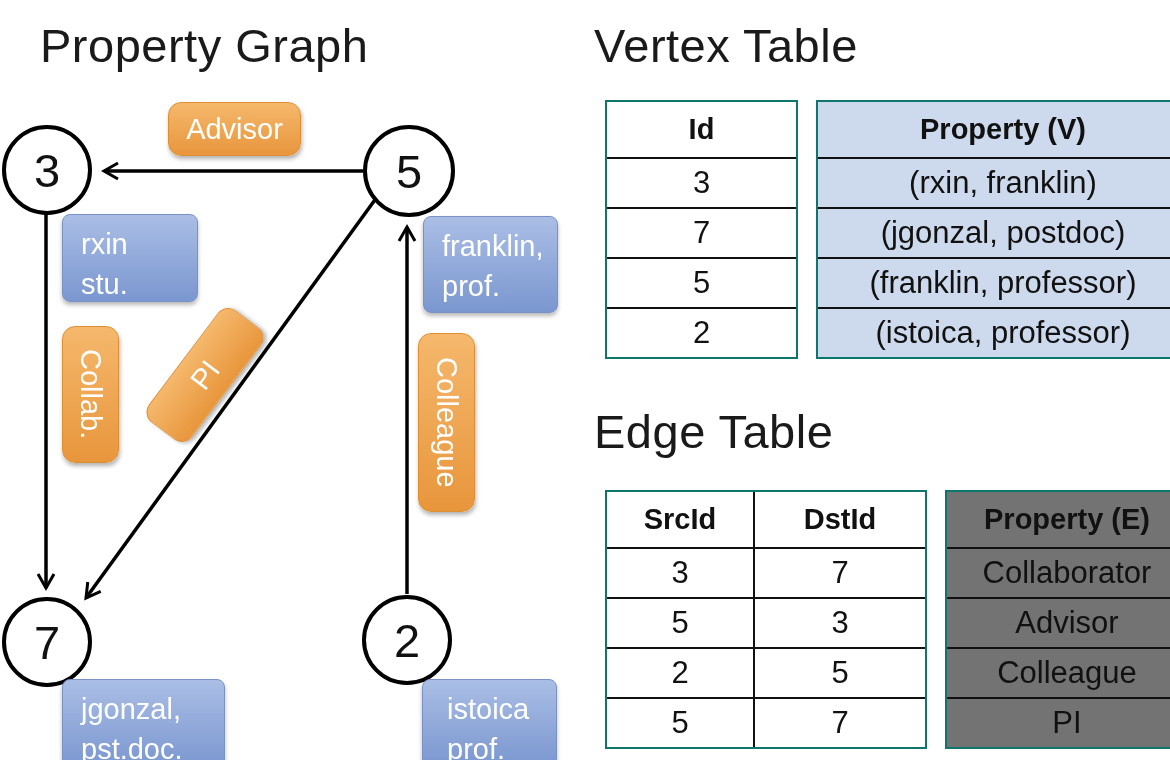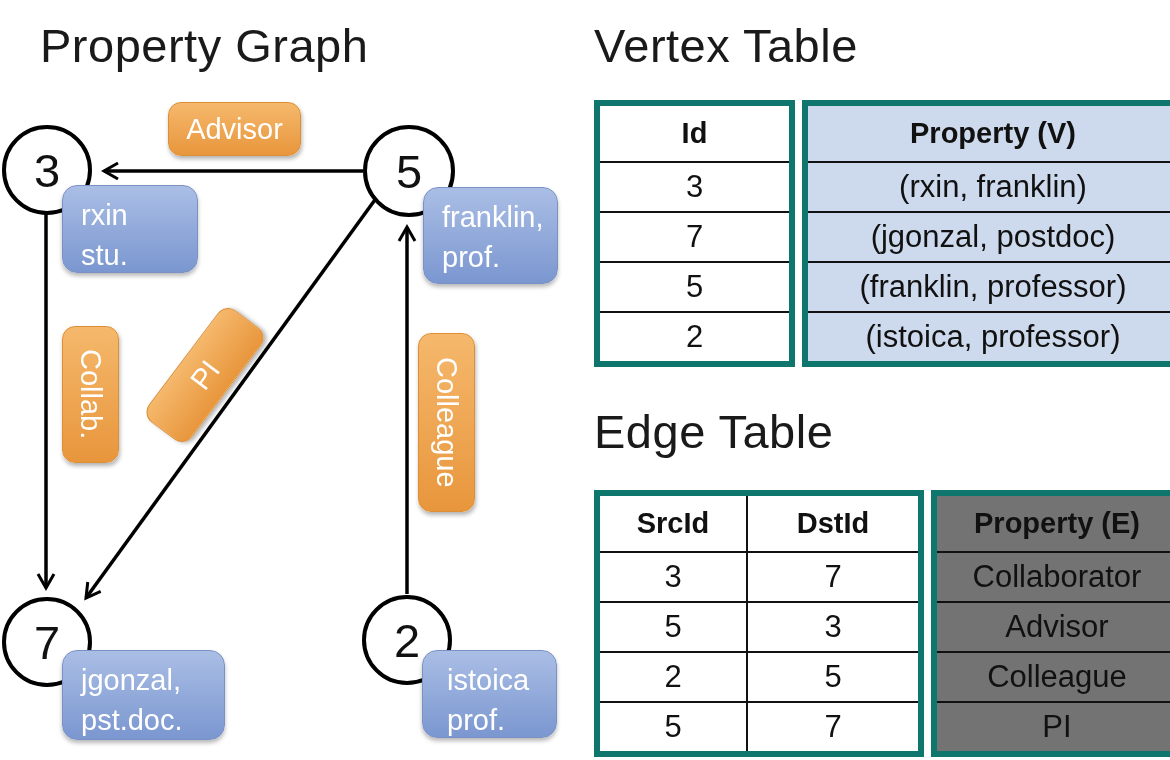--- a/index.html
+++ b/index.html
@@ -13,41 +13,42 @@
     letter-spacing:0.5px;white-space:nowrap;
   }
   
   .edge-svg{position:absolute;left:0;top:0;}
   .node{
     position:absolute;box-sizing:border-box;border:4px solid #000;border-radius:50%;
     background:#fff;display:flex;align-items:center;justify-content:center;
     font-size:47px;color:#111;
   }
   .vlabel{
-    position:absolute;box-sizing:border-box;border-radius:15px;
+    position:absolute;box-sizing:border-box;border-radius:8px;
     background:linear-gradient(#aabee5,#7b97d0);
     border:1px solid #7a91c6;
     box-shadow:0 3px 4px rgba(0,0,0,0.28);
     color:#fff;font-size:29px;line-height:1.38;
     padding:9px 8px 8px 18px;
+    margin-top:29px;
   }
   .vlabel span{display:block;}
   .elabel{
     position:absolute;box-sizing:border-box;border-radius:13px;
     background:linear-gradient(#f5b86c,#e8963c);
     border:1px solid #dd8f33;
     box-shadow:1px 3px 4px rgba(0,0,0,0.30);
     color:#fff;font-size:29px;
     display:flex;align-items:center;justify-content:center;
   }
   .elabel.vertical span{writing-mode:vertical-rl;}
   .elabel.tilted{transform:rotate(-53deg);}
   
   .tblgroup{position:absolute;display:flex;gap:7px;align-items:flex-start;}
-  .subtbl{border:6px solid #0f766e;background:#fff;}
+  .subtbl{border:2px solid #0f766e;background:#fff;margin-left:11px;}
   .subtbl .cell{
     box-sizing:border-box;height:50px;border-top:2px solid #111;
     display:flex;align-items:center;justify-content:center;
     font-size:31px;color:#111;white-space:nowrap;
   }
   .subtbl .cell.hdr{height:55px;border-top:none;font-weight:bold;font-size:29px;}
   .col{display:flex;flex-direction:column;}
   .w-id{width:189px;}
   .w-vprop{width:370px;}
   .w-eprop{width:240px;}

